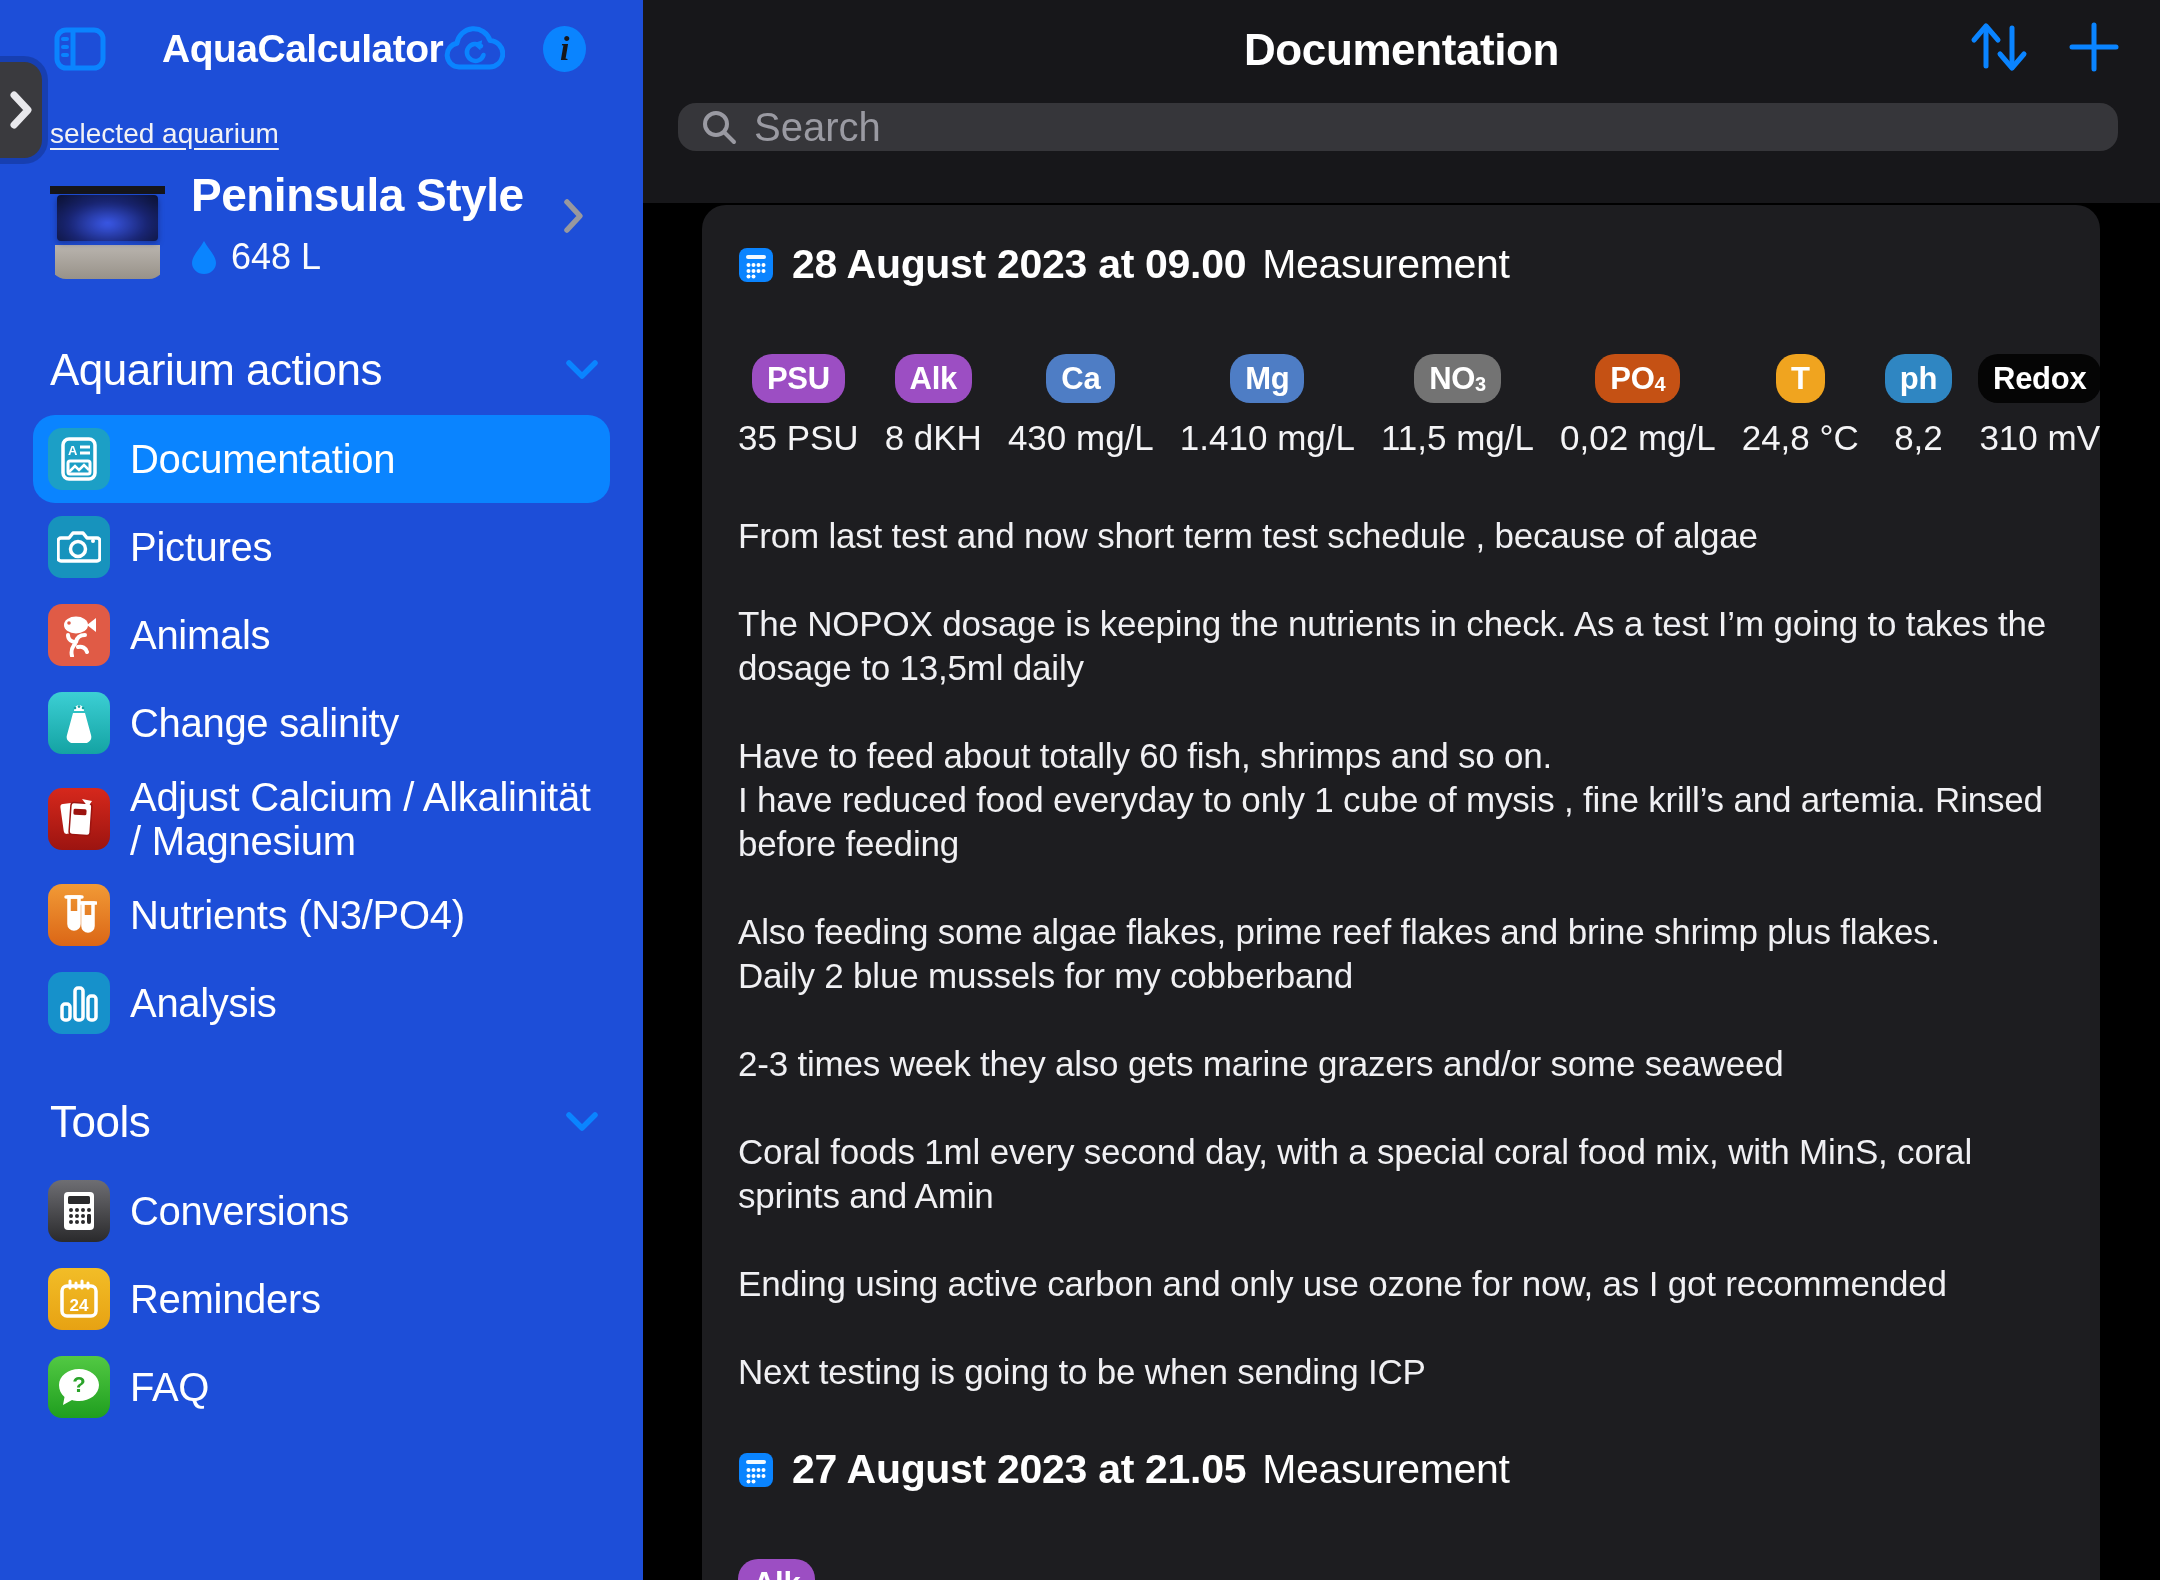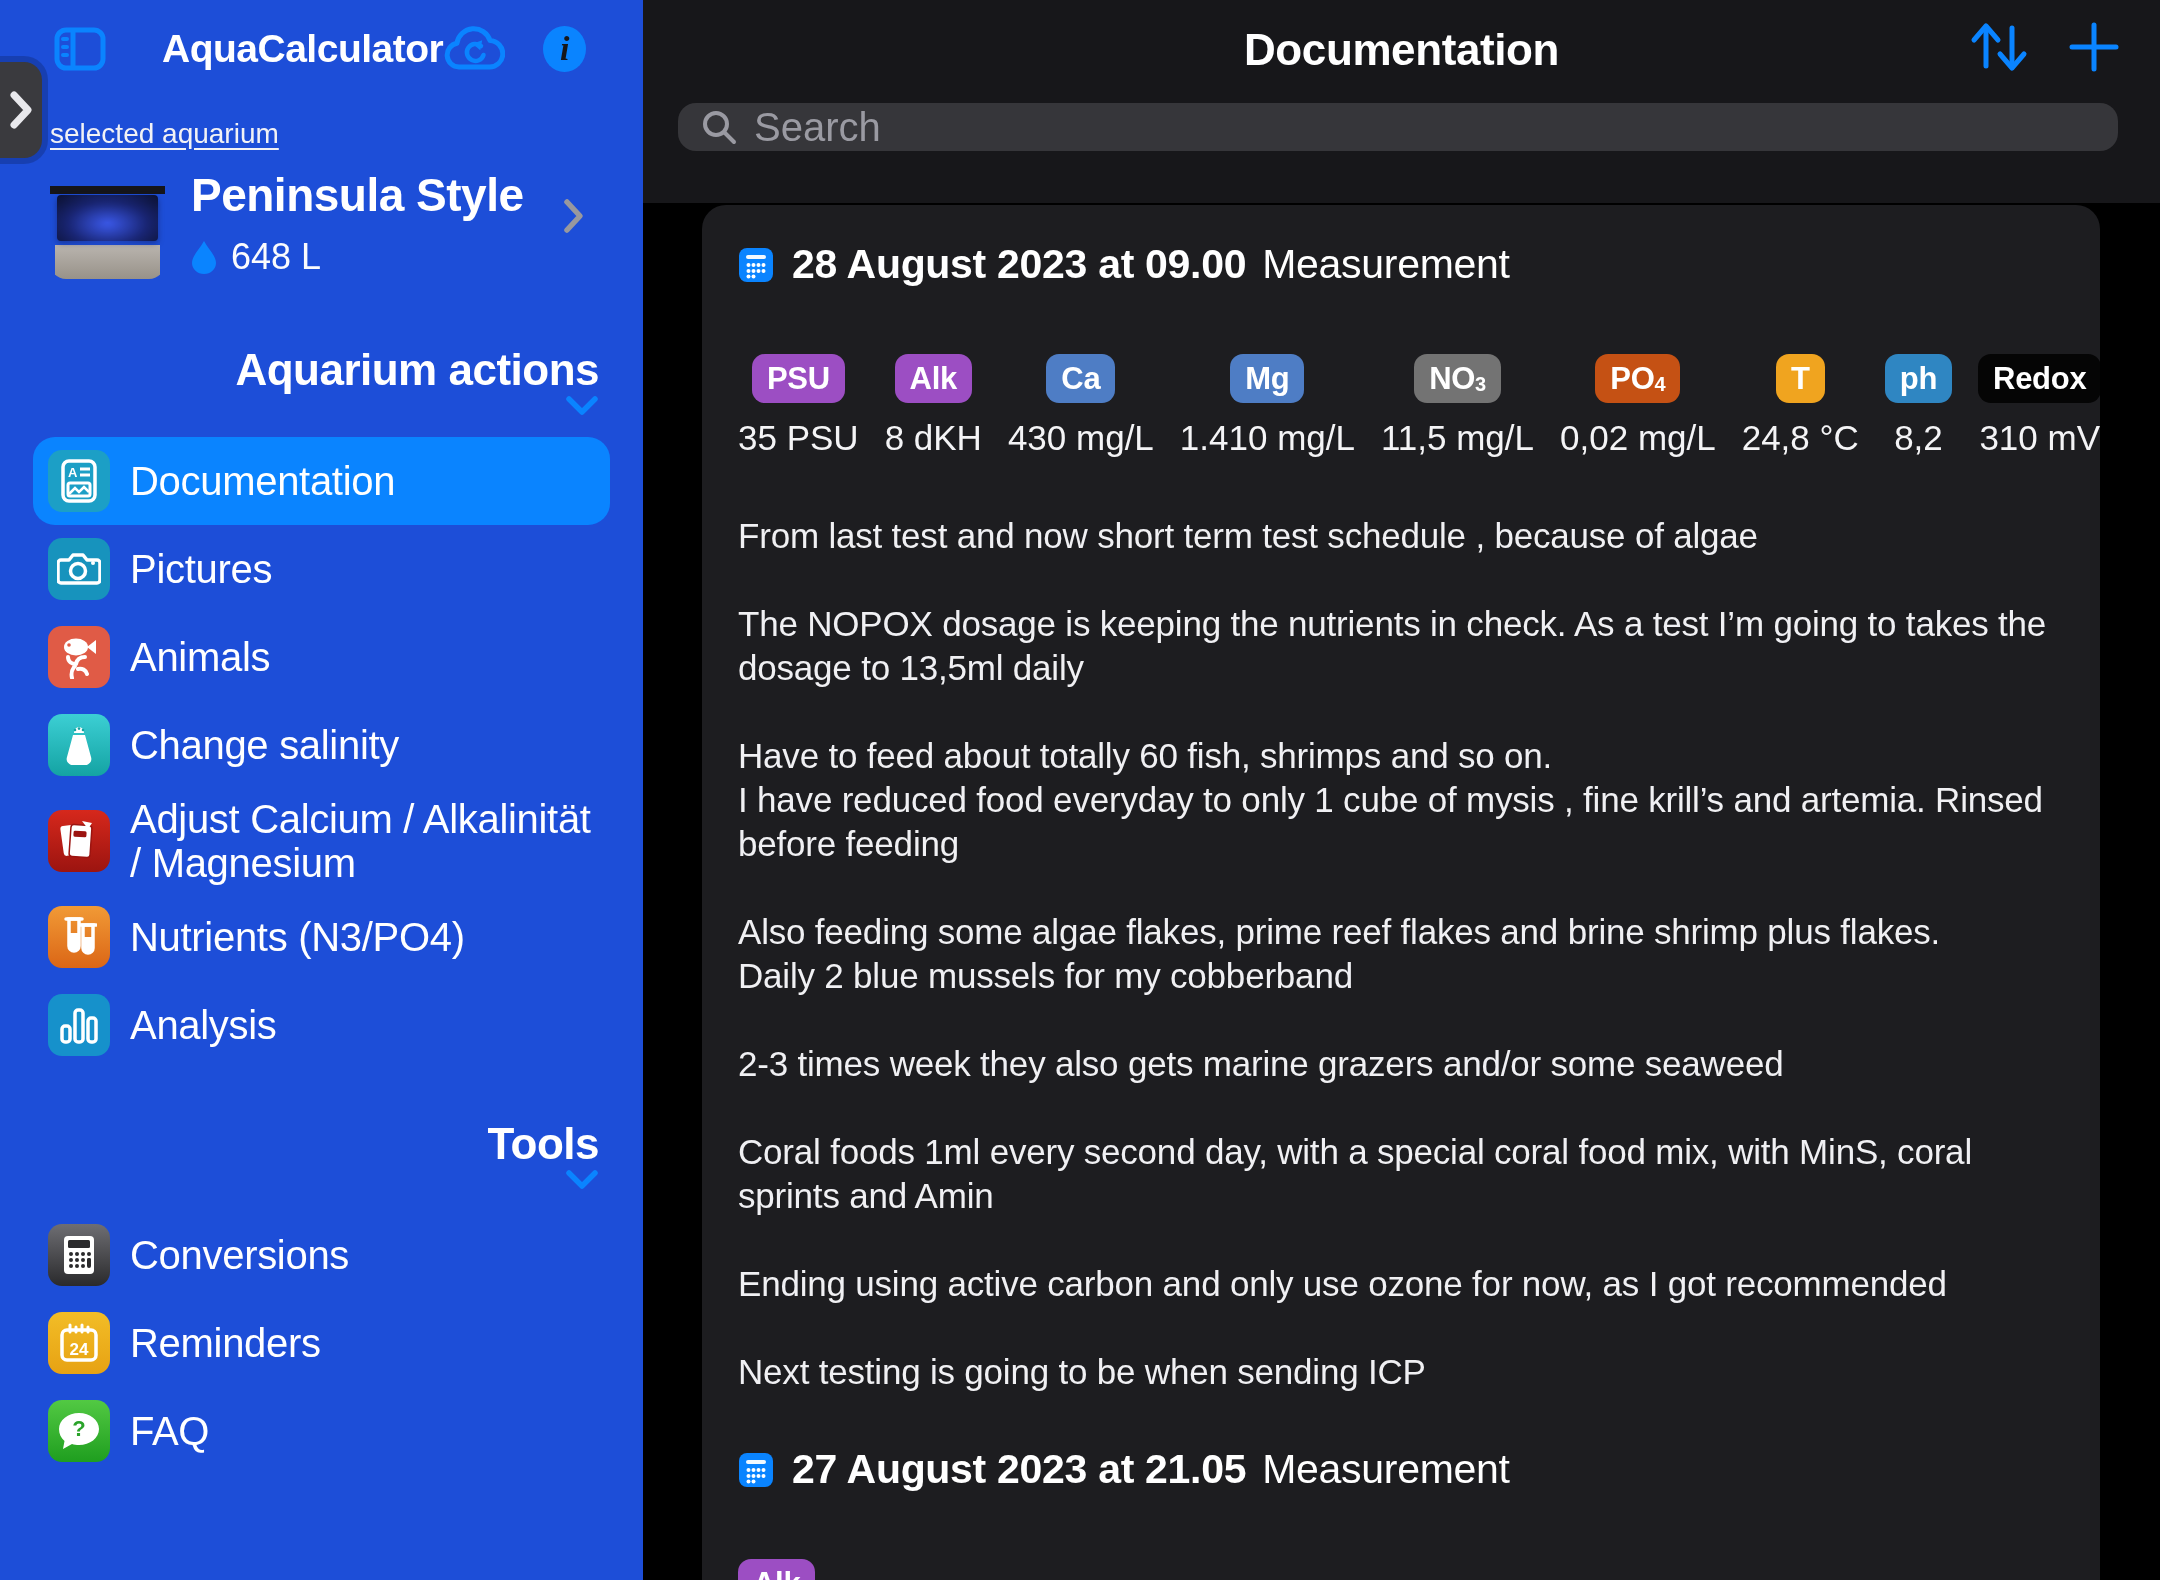--- a/index.html
+++ b/index.html
@@ -26,22 +26,22 @@
   .aq-thumb .tank { position:absolute; left:6%; right:6%; top:26%; height:40%;
     background:radial-gradient(ellipse at 50% 60%, rgba(60,90,235,.95), rgba(25,35,110,.9) 55%, rgba(10,14,40,.95) 100%); border-radius:4px; }
   .aq-thumb .bar { position:absolute; left:0; right:0; top:18%; height:7%; background:#15151a; }
   .aq-thumb .stand { position:absolute; left:4%; right:4%; bottom:0; height:30%; background:linear-gradient(#b9b4ae,#989289); }
   .aq-info { margin-left:26px; }
   .aq-name { font-size:46px; font-weight:700; letter-spacing:-.5px; }
   .aq-vol { display:flex; align-items:center; margin-top:14px; font-size:36px; color:#fbfbfd; }
   .aq-vol svg { margin-right:14px; }
   .aq-chev { position:absolute; right:18px; top:32px; }
 
-  .section-header { display:flex; align-items:flex-end; justify-content:space-between;
-    margin:0 44px 0 50px; font-size:44px; font-weight:700; letter-spacing:-.5px;flex-direction:column; }
+  .section-header { display:flex; align-items:center; justify-content:space-between;
+    margin:0 44px 0 50px; font-size:44px; font-weight:400; letter-spacing:-.5px; }
   .sh-1 { margin-top:66px; }
   .sh-2 { margin-top:50px; }
   .sb-list { margin-top:20px; }
   .sb-item { display:flex; align-items:center; min-height:88px; margin:0 33px; border-radius:22px; padding:8px 12px 8px 15px; }
   .sb-item.selected { background:#0a84ff; }
   .sb-icon { width:62px; height:62px; border-radius:14px; flex:none; display:flex; align-items:center; justify-content:center; }
   .sb-label { margin-left:20px; font-size:40px; letter-spacing:-.3px; line-height:1.1; color:#fff; }
 
   
   .main { flex:1; position:relative; background:#000; }
@@ -53,21 +53,21 @@
     background:#36363a; display:flex; align-items:center; padding:0 22px; }
   .searchbar .ph { margin-left:16px; font-size:40px; color:#9a9aa2; }
 
   .card { position:absolute; left:59px; top:205px; width:1398px; height:1500px;
     background:#1d1d20; border-radius:24px; padding:0 36px; overflow:hidden; }
   .entry-head { display:flex; align-items:center; margin-top:36px; }
   .entry-date { font-size:41px; font-weight:600; margin-left:18px; letter-spacing:-.3px; }
   .entry-type { font-size:41px; font-weight:400; margin-left:16px; letter-spacing:-.3px; }
   .meas-row { display:flex; margin-top:66px; gap:0; }
   .meas-col { display:flex; flex-direction:column; align-items:center; margin-right:26px; }
-  .badge { height:49px; min-width:49px; padding:0 15px; border-radius:13px; display:flex; align-items:center;
+  .badge { height:49px; min-width:49px; padding:0 15px; border-radius:20px; display:flex; align-items:center;
     justify-content:center; font-size:31px; font-weight:700; color:#fff; letter-spacing:-.3px; }
   .badge sub { font-size:20px; font-weight:700; transform:translateY(6px); }
   .meas-val { margin-top:15px; font-size:35px; color:#f4f4f6; white-space:nowrap; }
   .paras { margin-top:56px; }
   .paras p { font-size:35px; line-height:44px; color:#f0f0f3; margin:0 0 44px 0; white-space:pre-line; letter-spacing:-.2px; }
   .entry-head.second { margin-top:52px; }
 
   svg { display:block; }
 </style>
 </head>

